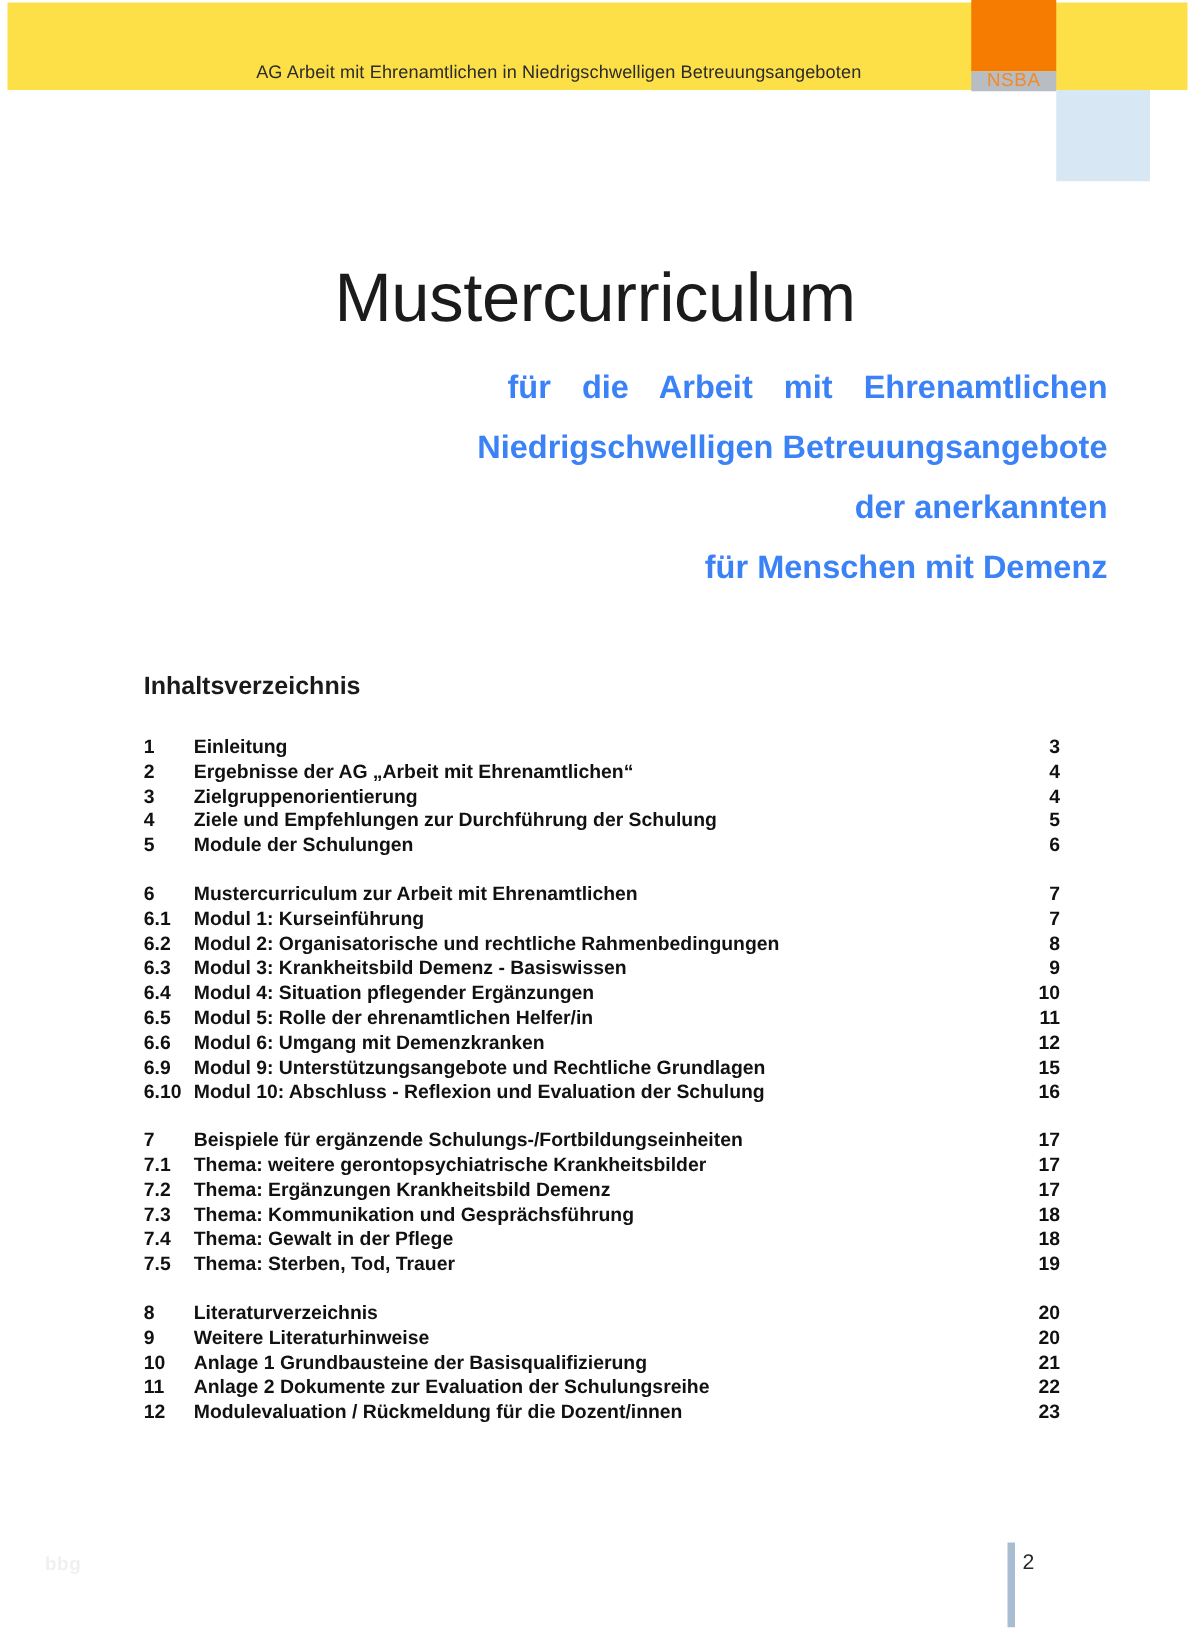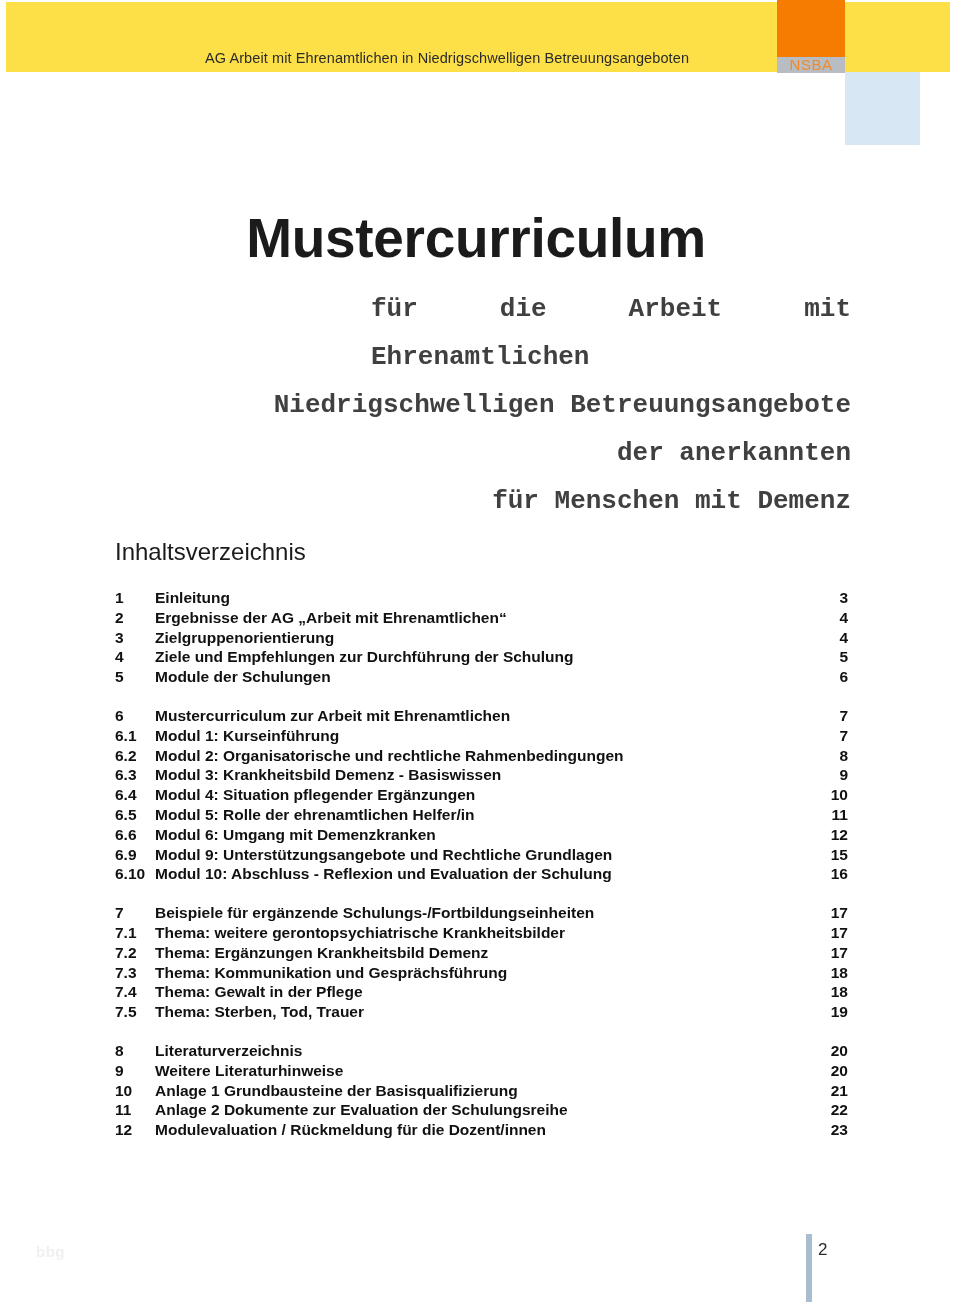--- a/index.html
+++ b/index.html
@@ -99,53 +99,53 @@
     position: absolute;
     left: 0;
     top: 145px;
     width: 960px;
   }
 
   .doc-title {
     text-align: center;
     padding-right: 8px;
     font-family: "Liberation Sans", sans-serif;
-    font-weight: bold;
+    font-weight: normal;
     font-size: 55px;
     line-height: 66px;
     color: #1b1b1b;
     letter-spacing: -0.3px;
     margin-top: 60px;
   }
 
   .subtitle-block {
     margin-top: 14px;
-    padding-right: 109px;
+    padding-right: 74px;
     text-align: right;
-    font-family: Liberation Mono, monospace;
+    font-family: Liberation Sans, sans-serif;
     font-weight: bold;
     font-size: 26px;
     line-height: 48px;
-    color: #404040;
+    color: #3b82f6;
   }
   .subtitle-line.spread {
     text-align: justify;
     text-align-last: justify;
     width: 480px;
     margin-left: auto;
   }
 
   
   .toc-heading {
     position: absolute;
     left: 115px;
     top: 538px;
     font-family: "Liberation Sans", sans-serif;
-    font-weight: normal;
-    font-size: 24px;
+    font-weight: bold;
+    font-size: 20px;
     color: #1b1b1b;
   }
 
   .toc {
     position: absolute;
     left: 115px;
     top: 588px;
     width: 733px;
     font-family: "Liberation Sans", sans-serif;
     font-weight: bold;

